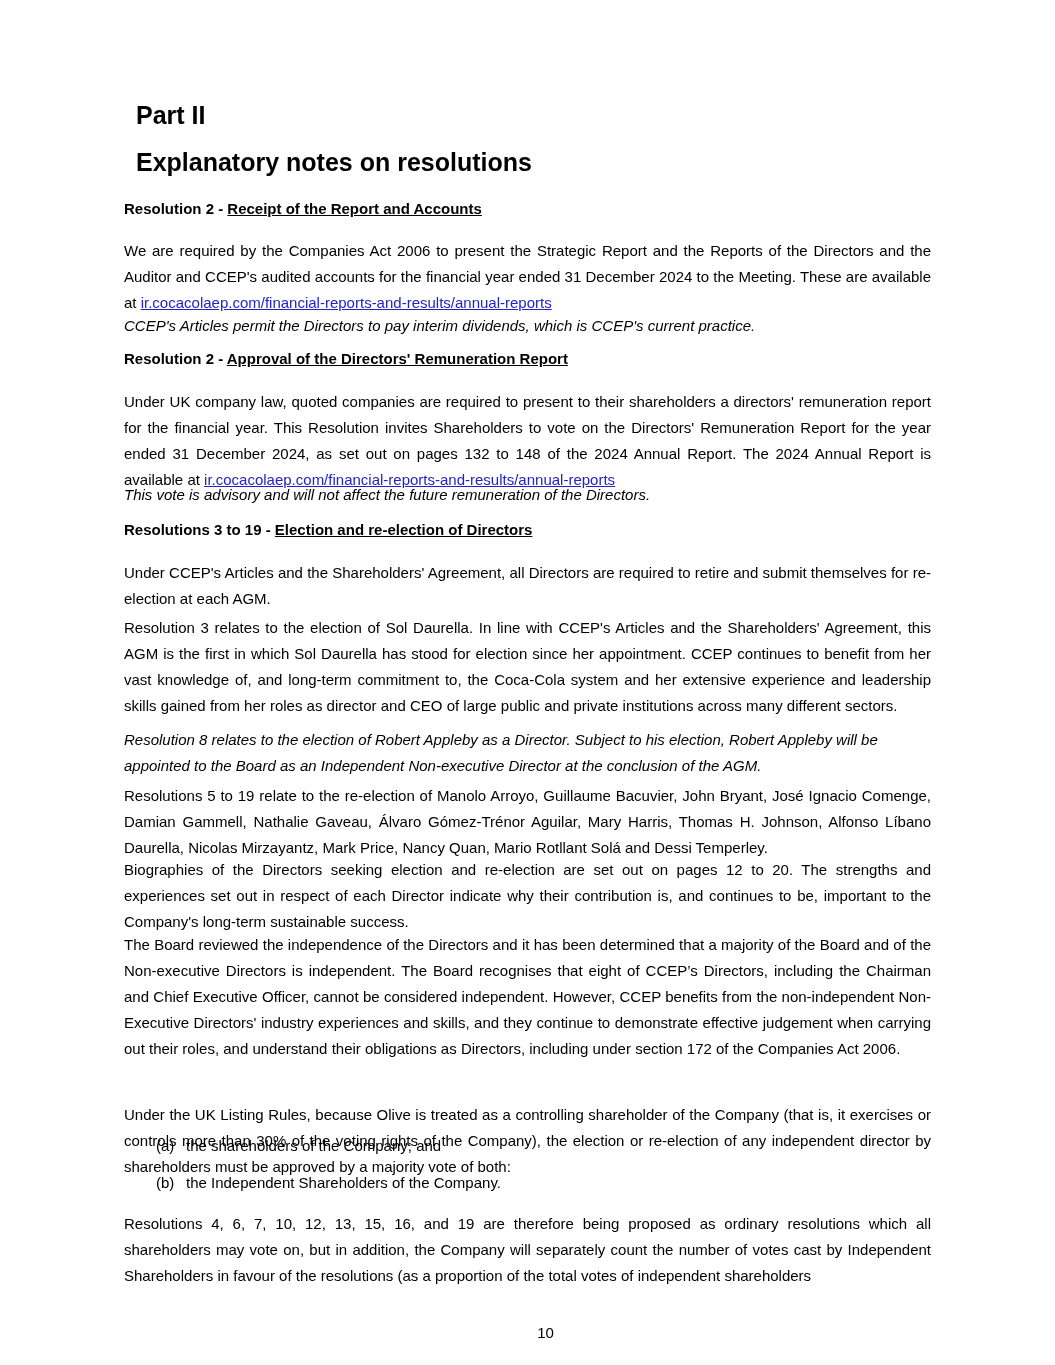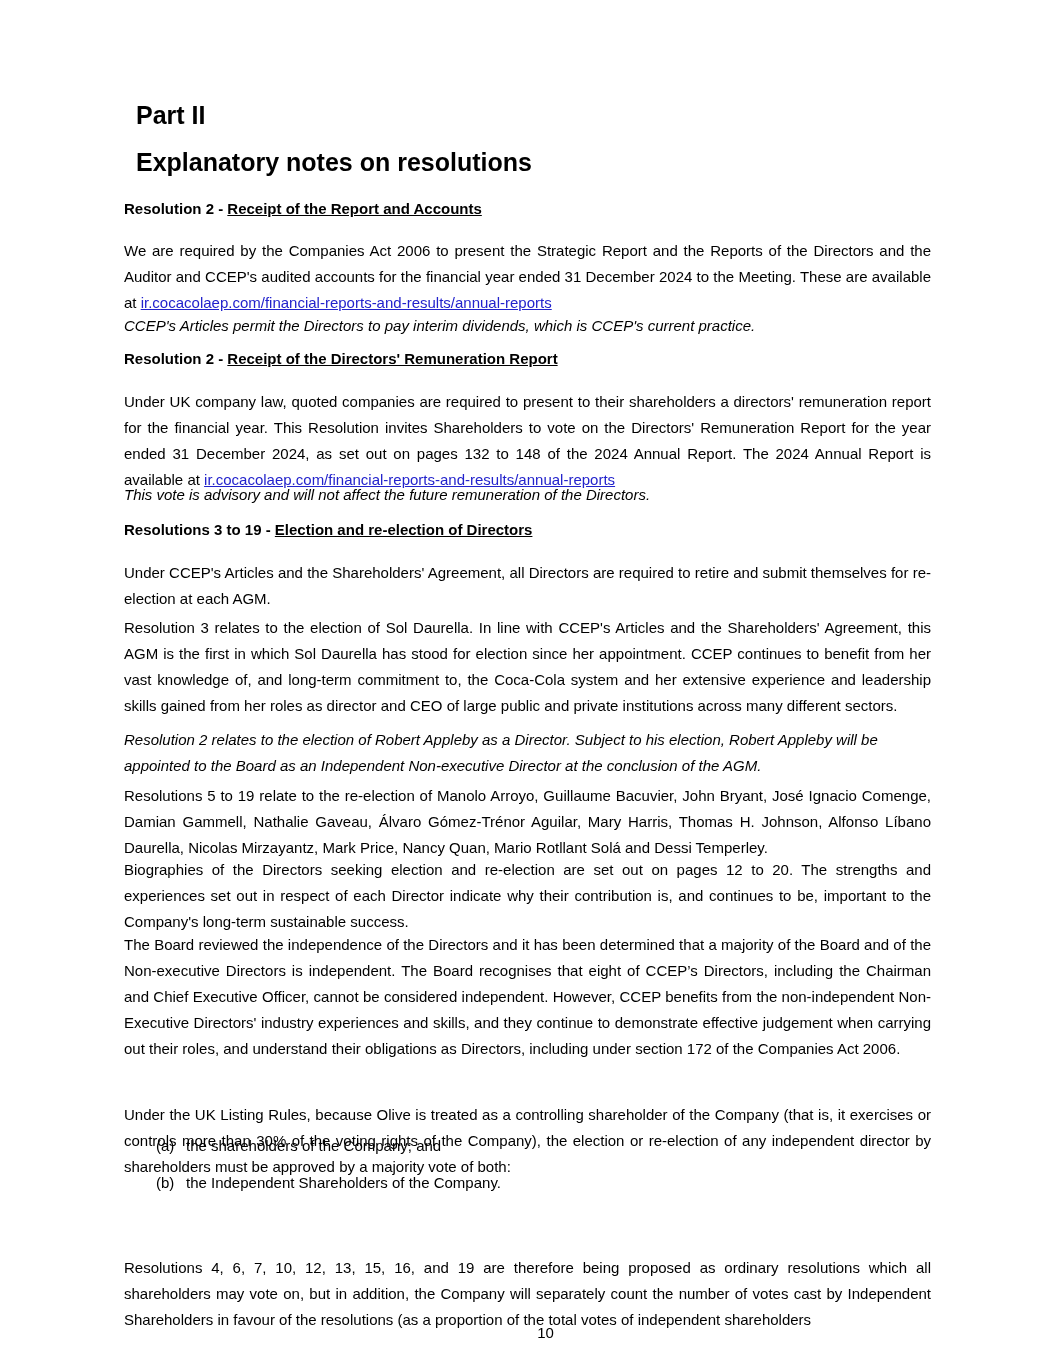--- a/index.html
+++ b/index.html
@@ -32,41 +32,41 @@
 
   <h2 class="section-heading" style="top:200px;">
     <span>Resolution 2 - </span><span class="u">Receipt of the Report and Accounts </span>
   </h2>
   <p class="body" style="top:238px;">
     <span>We are required by the Companies Act 2006 to present the Strategic Report and the Reports of the Directors and the Auditor and CCEP's audited accounts for the financial year ended 31 December 2024 to the Meeting. These are available at </span><a class="link" href="#">ir.cocacolaep.com/financial-reports-and-results/annual-reports</a>
   </p>
   <p class="body nojust" style="top:313px;">CCEP's Articles permit the Directors to pay interim dividends, which is CCEP's current practice.</p>
 
   <h2 class="section-heading" style="top:350px;">
-    <span>Resolution 2 - </span><span class="u">Receipt of the Directors' Remuneration Report</span>
+    <span>Resolution 2 - </span><span class="u">Approval of the Directors' Remuneration Report</span>
   </h2>
   <p class="body" style="top:389px;">
     <span>Under UK company law, quoted companies are required to present to their shareholders a directors' remuneration report for the financial year. This Resolution invites Shareholders to vote on the Directors' Remuneration Report for the year ended 31 December 2024, as set out on pages 132 to 148 of the 2024 Annual Report. The 2024 Annual Report is available at </span><a class="link" href="#">ir.cocacolaep.com/financial-reports-and-results/annual-reports</a>
   </p>
   <p class="body nojust" style="top:482px;">This vote is advisory and will not affect the future remuneration of the Directors.</p>
 
   <h2 class="section-heading" style="top:521px;">
     <span>Resolutions 3 to 19 - </span><span class="u">Election and re-election of Directors</span>
   </h2>
   <p class="body" style="top:560px;">Under CCEP's Articles and the Shareholders' Agreement, all Directors are required to retire and submit themselves for re-election at each AGM.</p>
   <p class="body" style="top:615px;">Resolution 3 relates to the election of Sol Daurella. In line with CCEP's Articles and the Shareholders' Agreement, this AGM is the first in which Sol Daurella has stood for election since her appointment. CCEP continues to benefit from her vast knowledge of, and long-term commitment to, the Coca-Cola system and her extensive experience and leadership skills gained from her roles as director and CEO of large public and private institutions across many different sectors.</p>
-  <p class="body nojust" style="top:727px;">Resolution 2 relates to the election of Robert Appleby as a Director. Subject to his election, Robert Appleby will be appointed to the Board as an Independent Non-executive Director at the conclusion of the AGM.</p>
+  <p class="body nojust" style="top:727px;">Resolution 8 relates to the election of Robert Appleby as a Director. Subject to his election, Robert Appleby will be appointed to the Board as an Independent Non-executive Director at the conclusion of the AGM.</p>
   <p class="body" style="top:783px;">Resolutions 5 to 19 relate to the re-election of Manolo Arroyo, Guillaume Bacuvier, John Bryant, José Ignacio Comenge, Damian Gammell, Nathalie Gaveau, Álvaro Gómez-Trénor Aguilar, Mary Harris, Thomas H. Johnson, Alfonso Líbano Daurella, Nicolas Mirzayantz, Mark Price, Nancy Quan, Mario Rotllant Solá and Dessi Temperley.</p>
   <p class="body" style="top:857px;">Biographies of the Directors seeking election and re-election are set out on pages 12 to 20. The strengths and experiences set out in respect of each Director indicate why their contribution is, and continues to be, important to the Company's long-term sustainable success.</p>
   <p class="body" style="top:932px;">The Board reviewed the independence of the Directors and it has been determined that a majority of the Board and of the Non-executive Directors is independent. The Board recognises that eight of CCEP’s Directors, including the Chairman and Chief Executive Officer, cannot be considered independent. However, CCEP benefits from the non-independent Non-Executive Directors' industry experiences and skills, and they continue to demonstrate effective judgement when carrying out their roles, and understand their obligations as Directors, including under section 172 of the Companies Act 2006.</p>
   <p class="body" style="top:1102px;">Under the UK Listing Rules, because Olive is treated as a controlling shareholder of the Company (that is, it exercises or controls more than 30% of the voting rights of the Company), the election or re-election of any independent director by shareholders must be approved by a majority vote of both:</p>
 
   <div class="list-item" style="top:1137px;">
     <span class="marker">(a)</span><span>the shareholders of the Company; and</span>
   </div>
   <div class="list-item" style="top:1174px;">
     <span class="marker">(b)</span><span>the Independent Shareholders of the Company.</span>
   </div>
 
-  <p class="body" style="top:1211px;margin-top:44px;">Resolutions 4, 6, 7, 10, 12, 13, 15, 16, and 19 are therefore being proposed as ordinary resolutions which all shareholders may vote on, but in addition, the Company will separately count the number of votes cast by Independent Shareholders in favour of the resolutions (as a proportion of the total votes of independent shareholders</p>
+  <p class="body" style="top:1211px;">Resolutions 4, 6, 7, 10, 12, 13, 15, 16, and 19 are therefore being proposed as ordinary resolutions which all shareholders may vote on, but in addition, the Company will separately count the number of votes cast by Independent Shareholders in favour of the resolutions (as a proportion of the total votes of independent shareholders</p>
 </div>
 
 <div class="page-number">10</div>
 
 </body></html>

